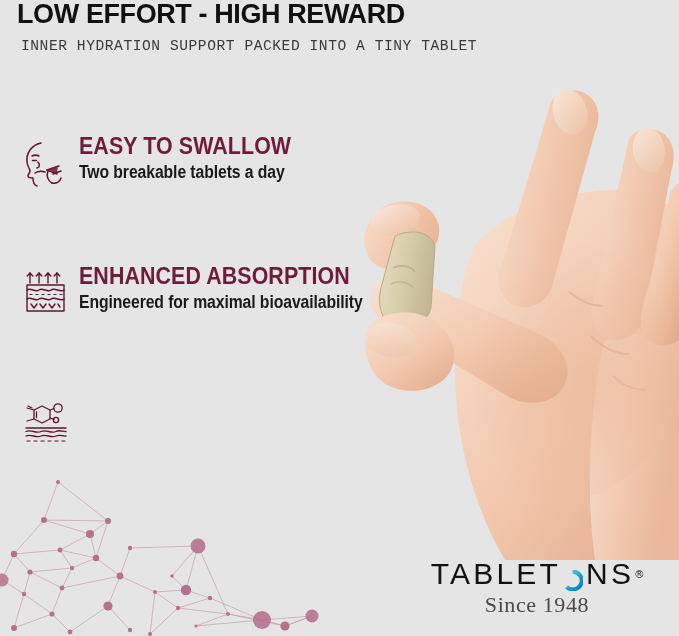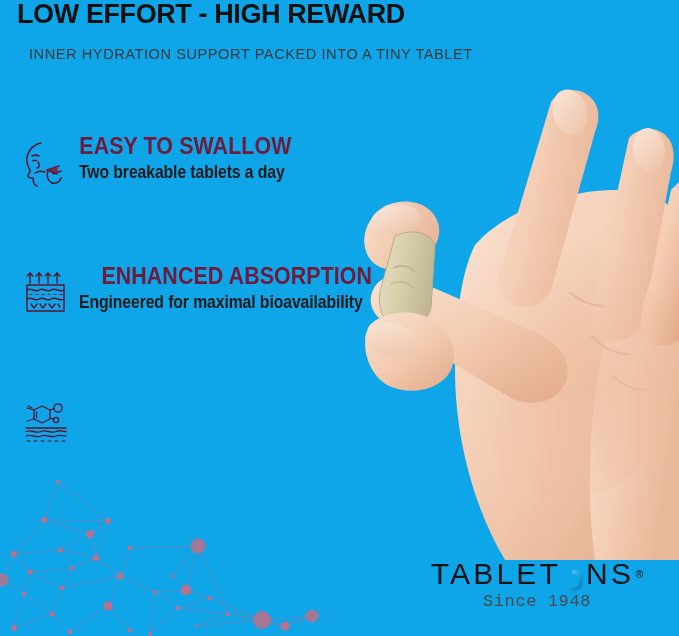--- a/index.html
+++ b/index.html
@@ -4,21 +4,21 @@
 <style>
   html, body {
     margin: 0;
     padding: 0;
     background: #ffffff;
   }
   #page {
     position: relative;
     width: 679px;
     height: 636px;
-    background: #0ea5e9;
+    background: #e5e5e5;
     overflow: hidden;
     font-family: "Liberation Sans", sans-serif;
   }
 
   
   #header {
     position: absolute;
     left: 17px;
     top: 0px;
     width: 640px;
@@ -28,29 +28,29 @@
     font-weight: bold;
     font-size: 27px;
     line-height: 26px;
     letter-spacing: -0.4px;
     color: #111111;
     white-space: nowrap;
     margin: 0;
     padding-top: 1px;
   }
   #subtitle {
-    font-family: Liberation Sans, sans-serif;
+    font-family: Liberation Mono, monospace;
     font-weight: 300;
     font-size: 14.6px;
     line-height: 18px;
     letter-spacing: 0.55px;
     color: #ururu;
     color: #3a3a3a;
     white-space: nowrap;
-    margin: 12px;
+    margin: 4px;
     padding-top: 6px;
   }
 
   
   #features {
     position: absolute;
     left: 0px;
     top: 132px;
     width: 400px;
   }
@@ -66,21 +66,20 @@
     height: 52px;
     margin-left: 20px;
     margin-top: 6px;
     display: flex;
     align-items: center;
     justify-content: center;
   }
   .feature-text {
     padding-left: 7px;
     padding-top: 2px;
-    text-align: right;
   }
   .feature-title {
     font-family: "Liberation Sans Narrow", "Liberation Sans", sans-serif;
     font-weight: bold;
     font-size: 23px;
     line-height: 25px;
     letter-spacing: 0.1px;
     color: #6e1b3c;
     white-space: nowrap;
     margin: 0;
@@ -147,23 +146,23 @@
     top: 1px;
   }
   #logo-reg {
     font-size: 11px;
     vertical-align: super;
     letter-spacing: 0;
     margin-left: 1px;
     color: #121212;
   }
   #logo-tagline {
-    font-family: Liberation Mono, monospace;
+    font-family: Liberation Serif, serif;
     font-weight: 300;
-    font-size: 17px;
+    font-size: 22px;
     letter-spacing: 0.6px;
     color: #4a4a4a;
     padding-top: 2px;
   }
 </style>
 </head>
 <body>
 
 <div id="page">
 

